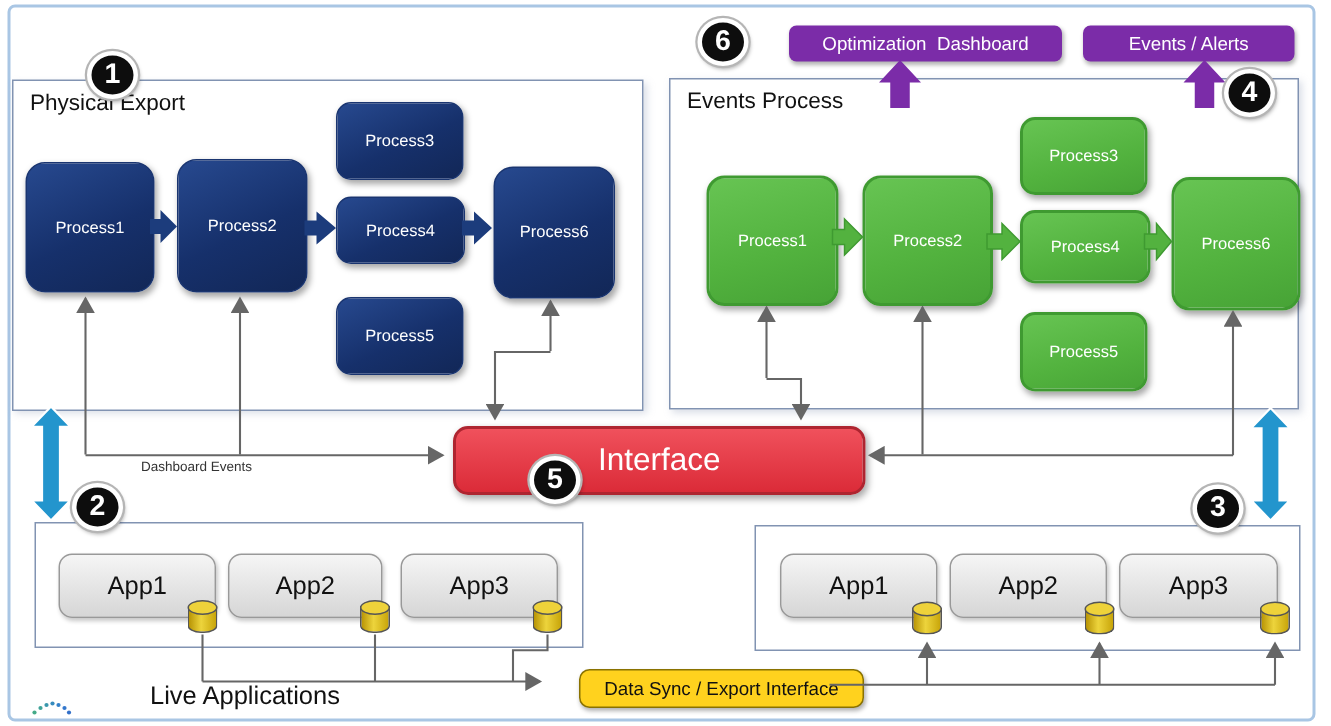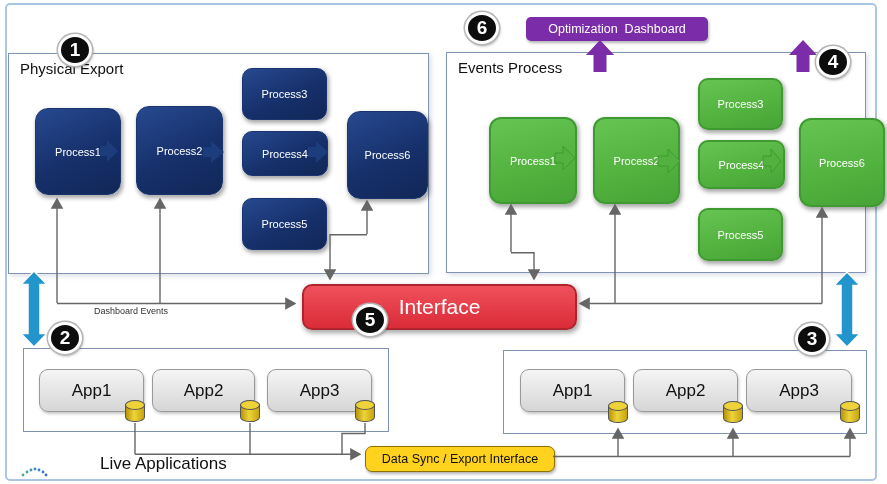--- a/index.html
+++ b/index.html
@@ -10,21 +10,21 @@
   .section{position:absolute;border:1.2px solid #8193B2;background:#fff;
     box-shadow:2px 2px 5px rgba(150,160,185,.35);}
   #physical-section{left:8px;top:53px;width:419px;height:219px;}
   #digital-section{left:446px;top:52px;width:418px;height:219px;}
   #live-section{left:23px;top:348px;width:364px;height:82px;box-shadow:none;}
   #test-section{left:503px;top:350px;width:362px;height:82px;box-shadow:none;}
   .section-title{position:absolute;font-size:15px;color:#111;z-index:15;}
   #physical-title{left:20px;top:60px;}
   #digital-title{left:458px;top:59px;}
   .proc{position:absolute;display:flex;align-items:center;justify-content:center;
-    color:#fff;font-size:11px;z-index:12;box-shadow:1.5px 2.5px 4px rgba(0,0,0,.35);margin-left:18px;}
+    color:#fff;font-size:11px;z-index:12;box-shadow:1.5px 2.5px 4px rgba(0,0,0,.35);}
   .navy{background:linear-gradient(155deg,#27498F 0%,#16306B 55%,#122757 100%);
     border:1px solid #1A3570;border-radius:13px;}
   .green{background:linear-gradient(165deg,#67C453 0%,#52B23E 60%,#47A336 100%);
     border:2px solid #3F9A31;border-radius:12px;}
   .sm{border-radius:10px;}
   #p1{left:17px;top:108px;width:84px;height:85px;}
   #p2{left:118px;top:106px;width:85px;height:87px;}
   #p3{left:224px;top:68px;width:83px;height:50px;}
   #p4{left:224px;top:131px;width:84px;height:43px;}
   #p5{left:224px;top:198px;width:83px;height:50px;}
@@ -37,21 +37,21 @@
   #g6{left:781px;top:118px;width:82px;height:85px;}
   .outbar{position:absolute;top:17px;height:24px;background:#7B2CA8;border-radius:5px;
     color:#fff;font-size:12.5px;display:flex;align-items:center;justify-content:center;
     z-index:20;box-shadow:1px 2px 3px rgba(0,0,0,.3);white-space:pre;}
   #opt-dash{left:497px;width:182px;margin-left:29px;}
   #events-alerts{left:722px;width:141px;}
   #interface-box{position:absolute;left:302px;top:284px;width:271px;height:42px;
     background:linear-gradient(#F0515C,#DB2B38);border:2.5px solid #AE2530;border-radius:10px;
     color:#fff;font-size:21px;display:flex;align-items:center;justify-content:center;
     z-index:18;box-shadow:1.5px 2.5px 5px rgba(0,0,0,.35);}
-  #data-sync{position:absolute;left:365px;top:446px;width:188px;height:24px;
+  #data-sync{position:absolute;left:386px;top:446px;width:188px;height:24px;
     background:#FFD21E;border:1.8px solid #8A7200;border-radius:7px;color:#111;
     font-size:12.5px;display:flex;align-items:center;justify-content:center;
     z-index:18;box-shadow:1px 2px 3px rgba(0,0,0,.3);}
   .app{position:absolute;top:369px;height:41px;border:1px solid #999;border-radius:9px;
     background:linear-gradient(#F5F5F5,#D6D6D6);color:#111;font-size:17px;
     display:flex;align-items:center;justify-content:center;z-index:12;
     box-shadow:1px 2px 3px rgba(0,0,0,.22);}
   #la1{left:39px;width:103px;} #la2{left:152px;width:101px;} #la3{left:267px;width:103px;}
   #ta1{left:520px;width:103px;} #ta2{left:633px;width:103px;} #ta3{left:746px;width:104px;}
   .caption{position:absolute;top:454px;width:170px;text-align:left;font-size:17px;color:#111;}
@@ -95,20 +95,21 @@
   <div class="proc navy" id="p6">Process6</div>
 
   <div class="proc green" id="g1">Process1</div>
   <div class="proc green" id="g2">Process2</div>
   <div class="proc green sm" id="g3">Process3</div>
   <div class="proc green sm" id="g4">Process4</div>
   <div class="proc green sm" id="g5">Process5</div>
   <div class="proc green" id="g6">Process6</div>
 
   <div class="outbar" id="opt-dash">Optimization  Dashboard</div>
+  <div class="outbar" id="events-alerts">Events / Alerts</div>
 
   <div id="interface-box">Interface</div>
   <div id="data-sync">Data Sync / Export Interface</div>
 
   <div class="app" id="la1">App1</div>
   <div class="app" id="la2">App2</div>
   <div class="app" id="la3">App3</div>
   <div class="app" id="ta1">App1</div>
   <div class="app" id="ta2">App2</div>
   <div class="app" id="ta3">App3</div>

